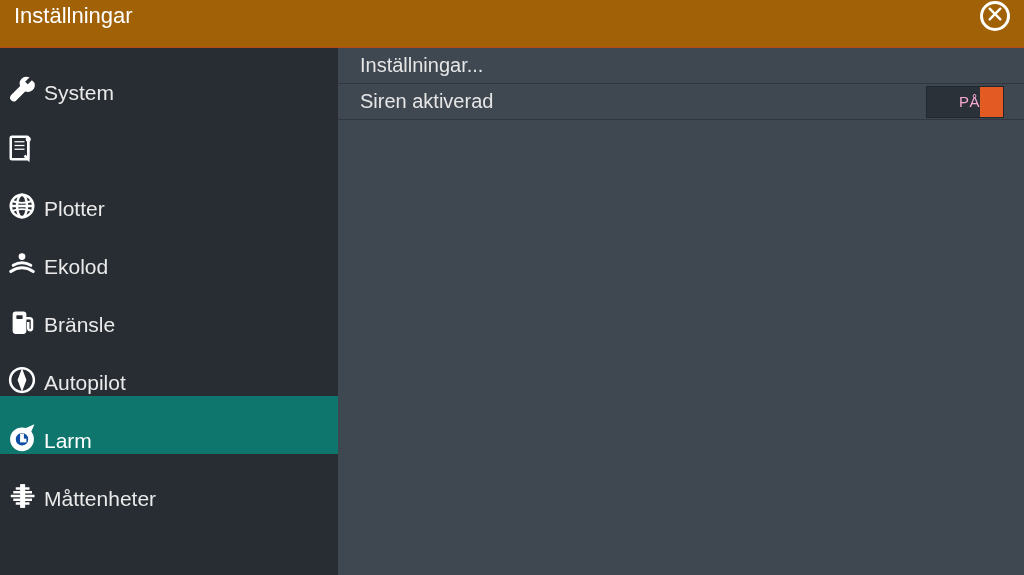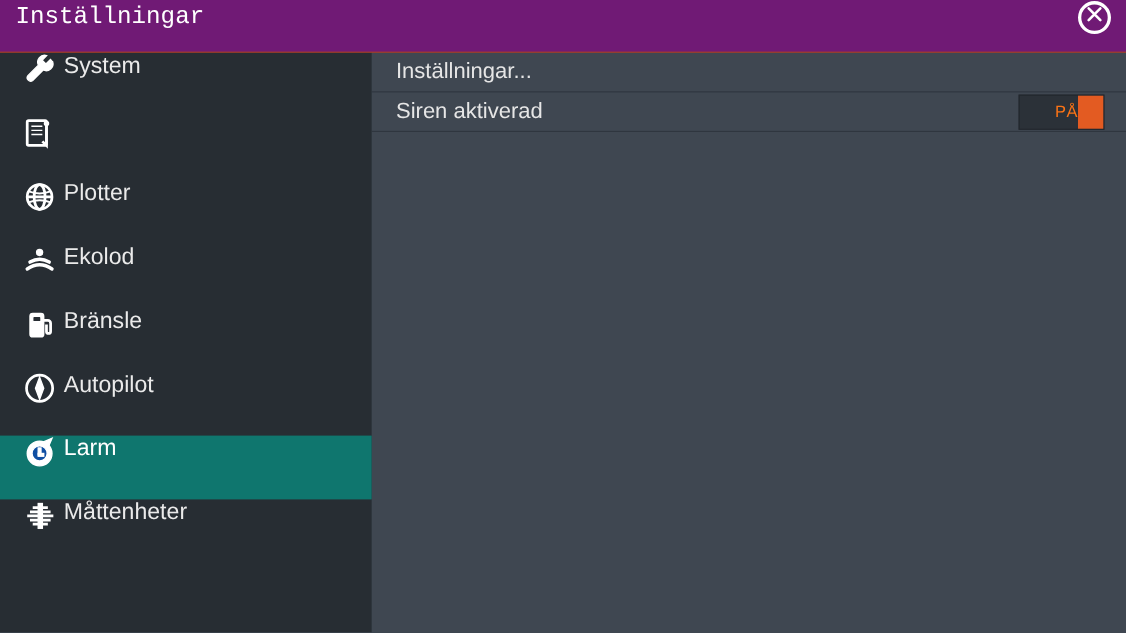--- a/index.html
+++ b/index.html
@@ -7,27 +7,26 @@
     width: 1024px;
     height: 575px;
     font-family: "Segoe UI", Arial, sans-serif;
     background: #3f4751;
     overflow: hidden;
     color: #e8e8e8;
   }
   
   .titlebar {
     height: 48px;
-    background: #701a75;
+    background: #a16207;
     display: flex;
     align-items: center;
     justify-content: space-between;
     padding: 0 14px 16px 14px;
     border-bottom: 1px solid #b8481a;
-    font-family: Liberation Mono, monospace;
   }
   .titlebar .title {
     font-size: 22px;
     color: #ffffff;
     font-weight: 400;
   }
   .titlebar .close {
     width: 30px; height: 30px;
     border: 3px solid #fff;
     border-radius: 50%;
@@ -49,23 +48,22 @@
   }
   .content {
     flex: 1;
     background: #3f4751;
     height: 100%;
   }
 
   
   .side-item {
     display: flex;
-    align-items: flex-start;
+    align-items: flex-end;
     height: 58px;
-    padding-left: 14px;
     position: relative;
     border-bottom: 1px solid rgba(0,0,0,0);
     cursor: pointer;
   }
   .side-item .icon {
     width: 44px;
     display:flex;align-items:center;justify-content:center;
     color:#ffffff;
   }
   .side-item .icon svg { width: 30px; height: 30px; fill: #fff; stroke:#fff; }
@@ -108,21 +106,21 @@
     background: #2b3138;
     display: flex;
     align-items: center;
     border:1px solid #22272d;
     cursor:pointer;
   }
   .toggle .stateText {
     flex: 1;
     text-align: right;
     font-size: 15px;
-    color: #f97316;
+    color: #f9a8d4;
     letter-spacing: 0.5px;
     margin-left: 32px;
   }
   .toggle .knob {
     width: 34px;
     height: 30px;
     background: #e35b22;
   }
 </style>
 </head>

